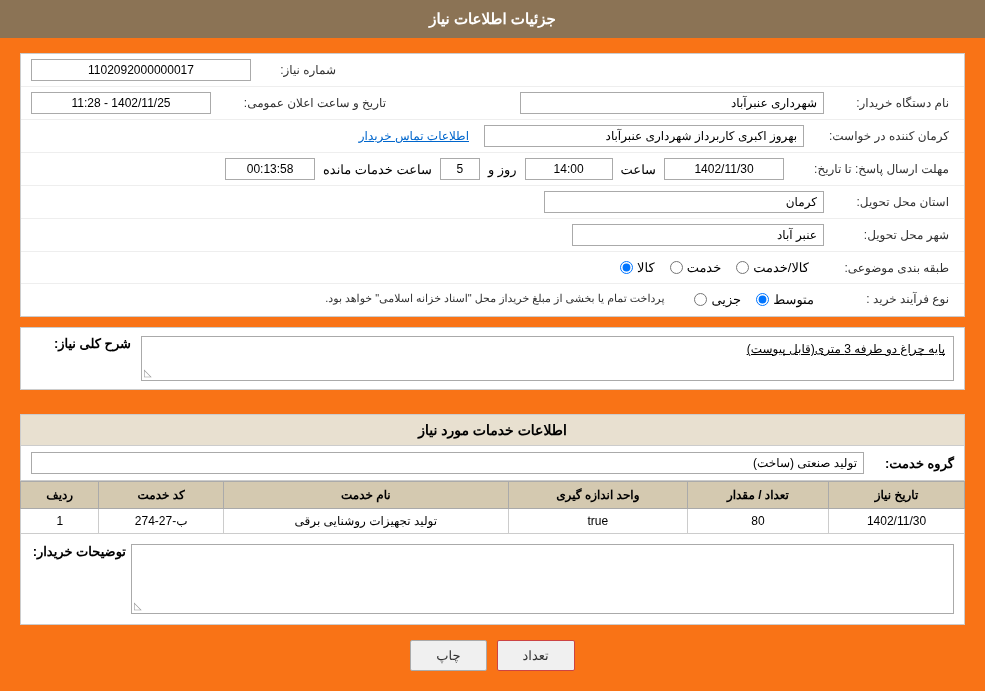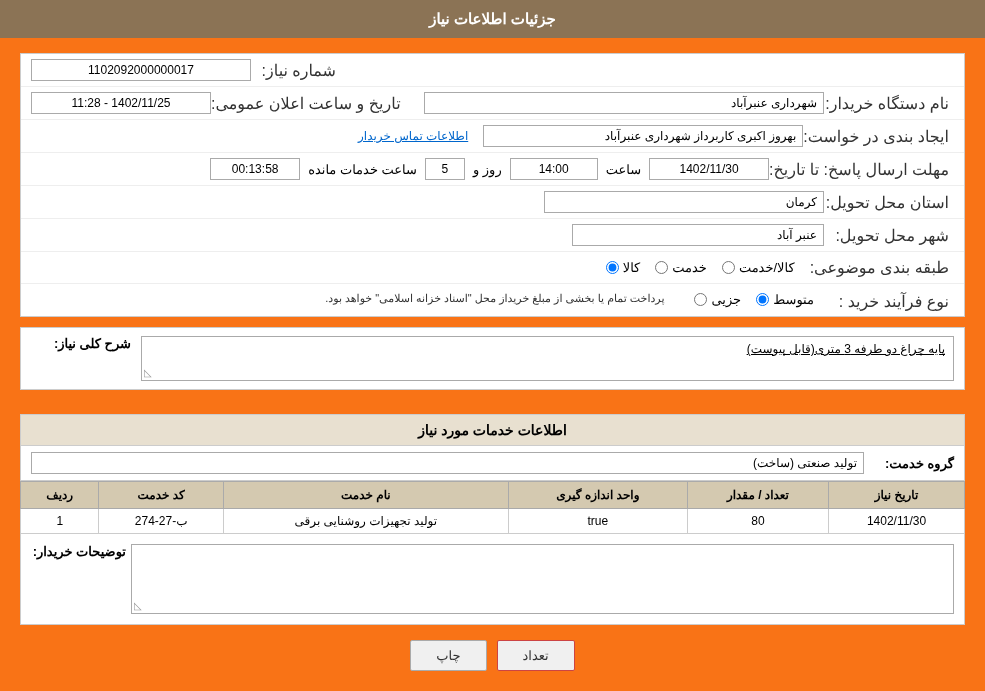--- a/index.html
+++ b/index.html
@@ -36,21 +36,21 @@
       align-items: center;
       padding: 5px 10px;
       border-bottom: 1px solid #eee;
       min-height: 32px;
     }
     .form-row:last-child {
       border-bottom: none;
     }
     .label {
       color: #333;
-      font-size: 16px;
+      font-size: 12px;
       white-space: nowrap;
       padding-right: 5px;
       min-width: 130px;
       text-align: right;
     }
     .value-box {
       border: 1px solid #aaa;
       background: #fff;
       padding: 3px 6px;
       font-size: 12px;
@@ -210,28 +210,28 @@
 
     <div class="form-section">
 
       <div class="form-row row-shomara">
         <span class="label">شماره نیاز:</span>
         <div class="value-box" style="width:220px;">1102092000000017</div>
       </div>
 
       <div class="form-row">
         <span class="label">نام دستگاه خریدار:</span>
-        <div class="value-box" style="width:400px;">شهرداری عنبرآباد</div>
+        <div class="value-box" style="width:304px;">شهرداری عنبرآباد</div>
         <span style="flex:1;"></span>
         <span class="label" style="min-width:180px;">تاریخ و ساعت اعلان عمومی:</span>
         <div class="value-box" style="width:180px;text-align:center;">1402/11/25 - 11:28</div>
       </div>
 
       <div class="form-row">
-        <span class="label" style="min-width:150px;">ایجاد بندی در خواست:</span>
+        <span class="label" style="min-width:150px;">کرمان کننده در خواست:</span>
         <div class="value-box" style="width:320px;">بهروز اکبری کاربرداز شهرداری عنبرآباد</div>
         <span style="margin-right:15px;" class="link-text">اطلاعات تماس خریدار</span>
       </div>
 
       <div class="form-row">
         <span class="label" style="min-width:170px;">مهلت ارسال پاسخ: تا تاریخ:</span>
         <div class="value-box" style="width:120px;text-align:center;">1402/11/30</div>
         <span style="margin: 0 8px;">ساعت</span>
         <div class="value-box" style="width:88px;text-align:center;">14:00</div>
         <span style="margin: 0 8px;">روز و</span>

